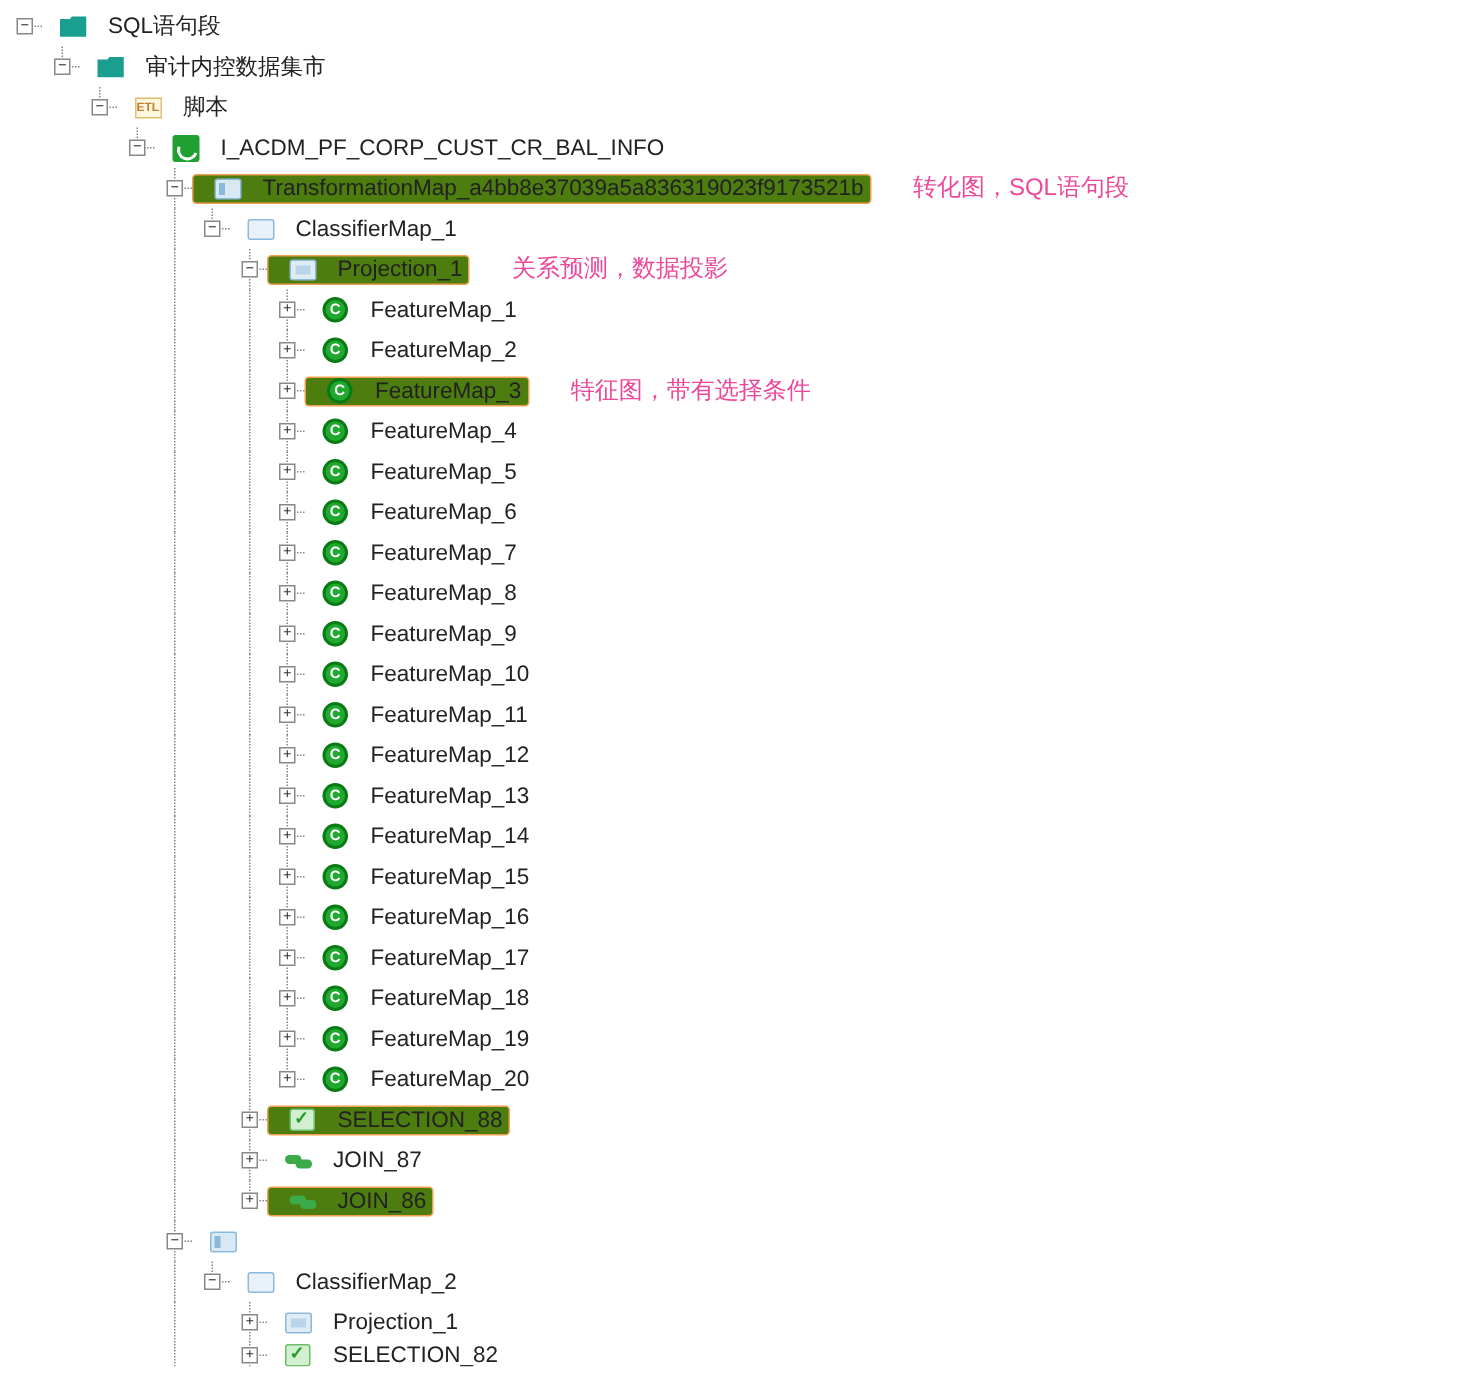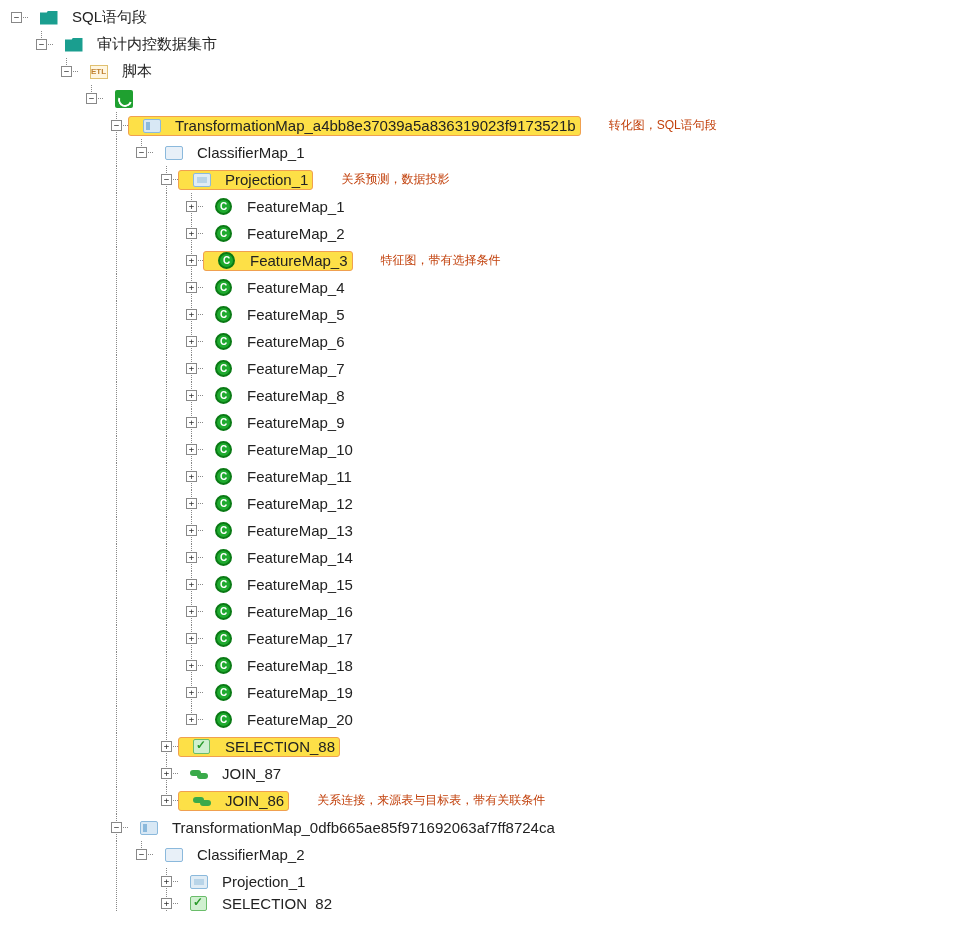--- a/index.html
+++ b/index.html
@@ -6,22 +6,22 @@
 body{background:#fff;padding:4px;user-select:none}
 .tree{position:relative}
 .row{display:flex;align-items:center;height:27px;white-space:nowrap}
 .indent{display:inline-block;width:25px;height:27px;position:relative;flex-shrink:0}
 .vline::before{content:"";position:absolute;left:12px;top:0;bottom:0;border-left:1px dotted #888}
 .hline::after{content:"";position:absolute;left:12px;top:13px;width:12px;border-top:1px dotted #888}
 .last.vline::before{bottom:14px}
 .exp{width:11px;height:11px;border:1px solid #888;background:#fff;display:flex;align-items:center;justify-content:center;font-size:9px;line-height:1;color:#333;cursor:pointer;flex-shrink:0;margin-left:-18px;margin-right:6px;z-index:2;position:relative;font-family:monospace}
 .ico{width:41px;height:18px;margin-right:3px;flex-shrink:0;display:flex;align-items:center;justify-content:center}
 .lbl{color:#222}
-.ann{color:#c2410c;margin-left:28px;font-size:12px}
-.hl{background:#fde047;border:1px solid #f0a050;border-radius:3px;padding:0 4px;display:flex;align-items:center}
+.ann{color:#ec4899;margin-left:28px;font-size:16px}
+.hl{background:#4d7c0f;border:1px solid #f0a050;border-radius:3px;padding:0 4px;display:flex;align-items:center}
 .hl .ico{margin-left:-2px}
 
 .i-folder-teal{width:18px;height:14px}
 .i-folder-teal::before{content:"";display:block;width:18px;height:14px;background:#1a9e8f;clip-path:polygon(0 15%,40% 15%,48% 0,100% 0,100% 100%,0 100%)}
 .i-etl{width:18px;height:14px;background:#fff6e0;border:1px solid #e0c070;font-size:8px;color:#c08030;display:flex;align-items:center;justify-content:center;font-weight:bold}
 .i-refresh{width:18px;height:18px;background:#1fa030;border-radius:2px;position:relative}
 .i-refresh::before{content:"";position:absolute;left:3px;top:3px;width:10px;height:10px;border:2px solid #fff;border-radius:50%;border-top-color:transparent;border-right-color:transparent;transform:rotate(-25deg)}
 .i-map{width:18px;height:14px;background:#d8e8f5;border:1px solid #8bb9dc;border-radius:2px;position:relative}
 .i-map::before{content:"";position:absolute;left:2px;top:2px;width:4px;height:8px;background:#8bb9dc}
 .i-class{width:18px;height:14px;background:#e8f0f8;border:1px solid #8bb9dc;border-radius:2px}
@@ -71,20 +71,21 @@
 
 <div class="row">
  <span class="indent"></span>
  <span class="indent"></span>
  <span class="indent"></span>
  <span class="indent vline hline last"></span>
  <span class="exp">−</span>
  <span class="ico">
         <span class="i-refresh"></span>
       </span>
+ <span class="lbl">I_ACDM_PF_CORP_CUST_CR_BAL_INFO</span>
 </div>
 
 <div class="row">
  <span class="indent"></span>
       <span class="indent"></span>
       <span class="indent"></span>
       <span class="indent"></span>
  <span class="indent vline hline"></span>
  <span class="exp">−</span>
  <span class="hl">
@@ -474,34 +475,32 @@
  <span class="indent vline"></span>
       <span class="indent"></span>
  <span class="indent vline hline last"></span>
  <span class="exp">+</span>
  <span class="hl">
    <span class="ico">
           <span class="i-join"></span>
         </span>
    <span class="lbl">JOIN_86</span>
  </span>
- <span class="ann">关系连接，来源表与目标表，带有关联条件</span>
 </div>
 
 <div class="row">
  <span class="indent"></span>
       <span class="indent"></span>
       <span class="indent"></span>
       <span class="indent"></span>
  <span class="indent vline hline"></span>
  <span class="exp">−</span>
  <span class="ico">
         <span class="i-map"></span>
       </span>
- <span class="lbl">TransformationMap_0dfb665ae85f971692063af7ff8724ca</span>
 </div>
 
 <div class="row">
  <span class="indent"></span>
       <span class="indent"></span>
       <span class="indent"></span>
       <span class="indent"></span>
  <span class="indent vline"></span>
  <span class="indent vline hline last"></span>
  <span class="exp">−</span>

